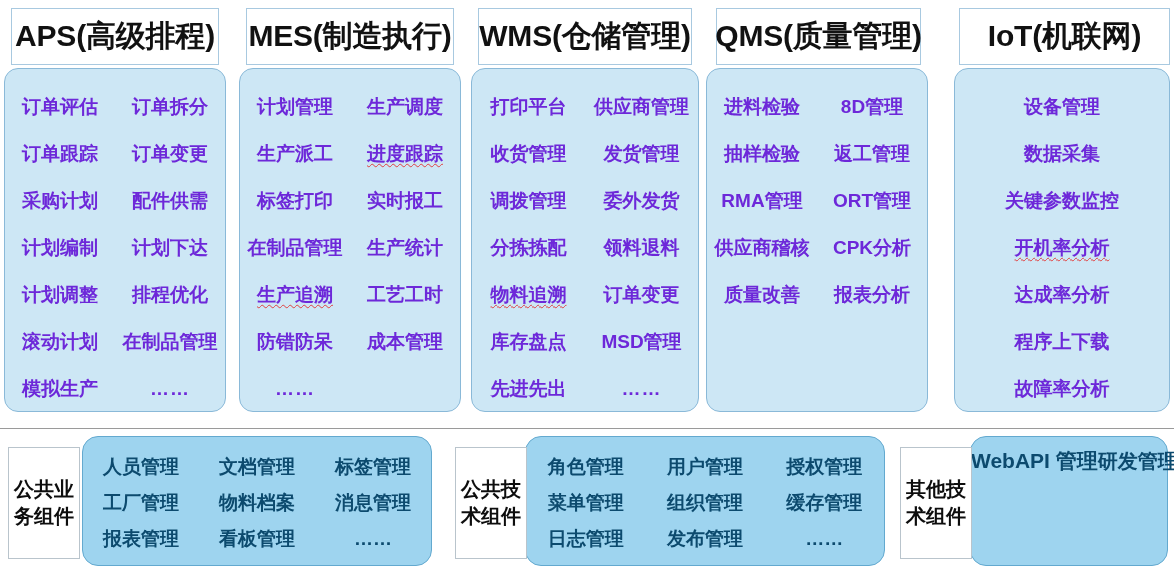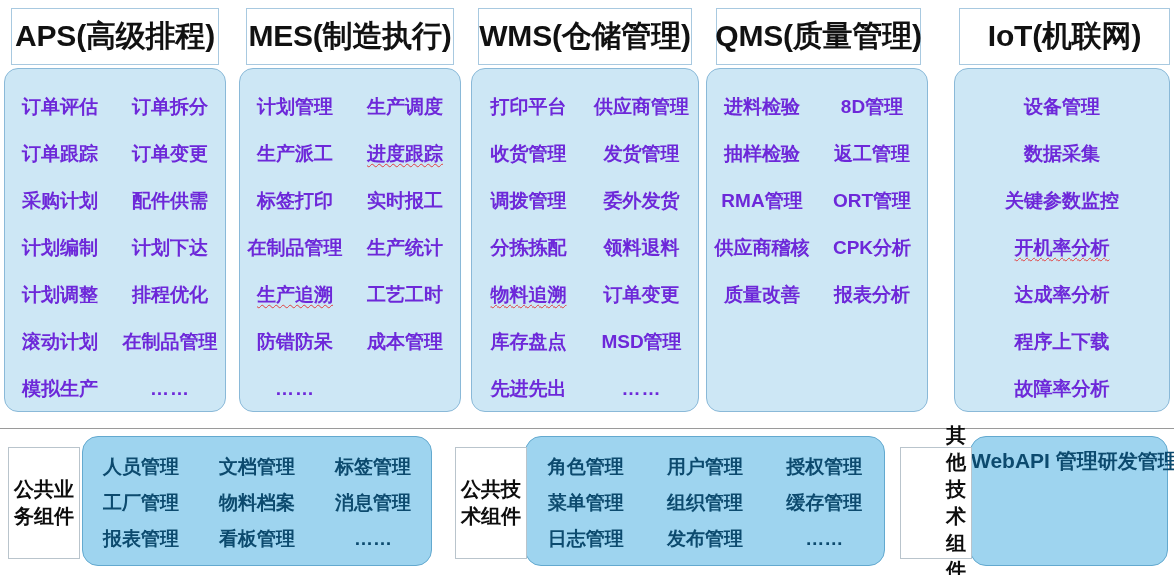--- a/index.html
+++ b/index.html
@@ -181,21 +181,21 @@
   #grp-biz .comp-label { left: 8px; }
   #grp-biz .comp-panel { left: 82px; width: 350px; }
   #grp-biz .comp-grid  { grid-template-columns: 1fr 1fr 1fr; }
 
   #grp-tech       { left: 447px; width: 447px; }
   #grp-tech .comp-label { left: 8px; }
   #grp-tech .comp-panel { left: 78px; width: 360px; }
   #grp-tech .comp-grid  { grid-template-columns: 1fr 1fr 1fr; }
 
   #grp-other      { left: 894px; width: 280px; }
-  #grp-other .comp-label { left: 6px; padding-left: 40px; }
+  #grp-other .comp-label { left: 6px; }
   #grp-other .comp-panel { left: 76px; width: 198px; }
   #grp-other .comp-grid  { grid-template-columns: 1fr 1fr 1fr; top: 6px; }
   #grp-other .comp-cell  { font-size: 20px; }
   #grp-other .comp-cell.lead { font-size: 21px; }
 </style>
 </head>
 <body>
 
 <div id="top-row">
 

